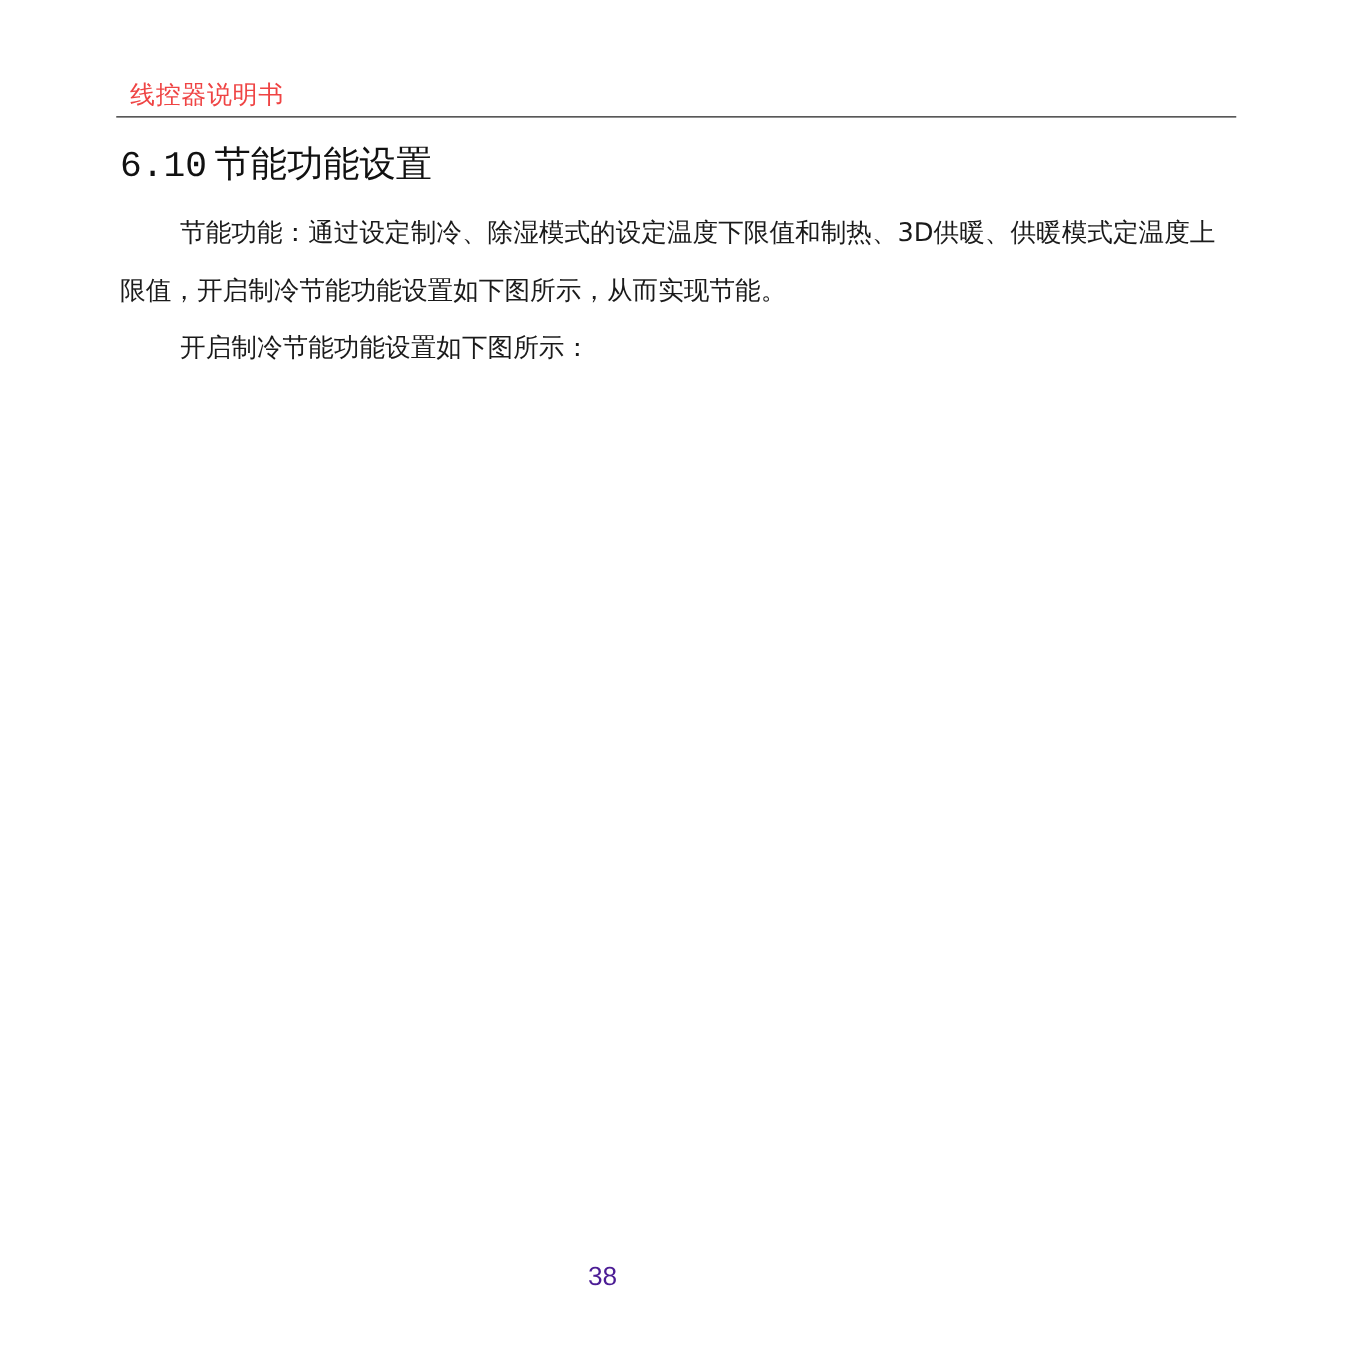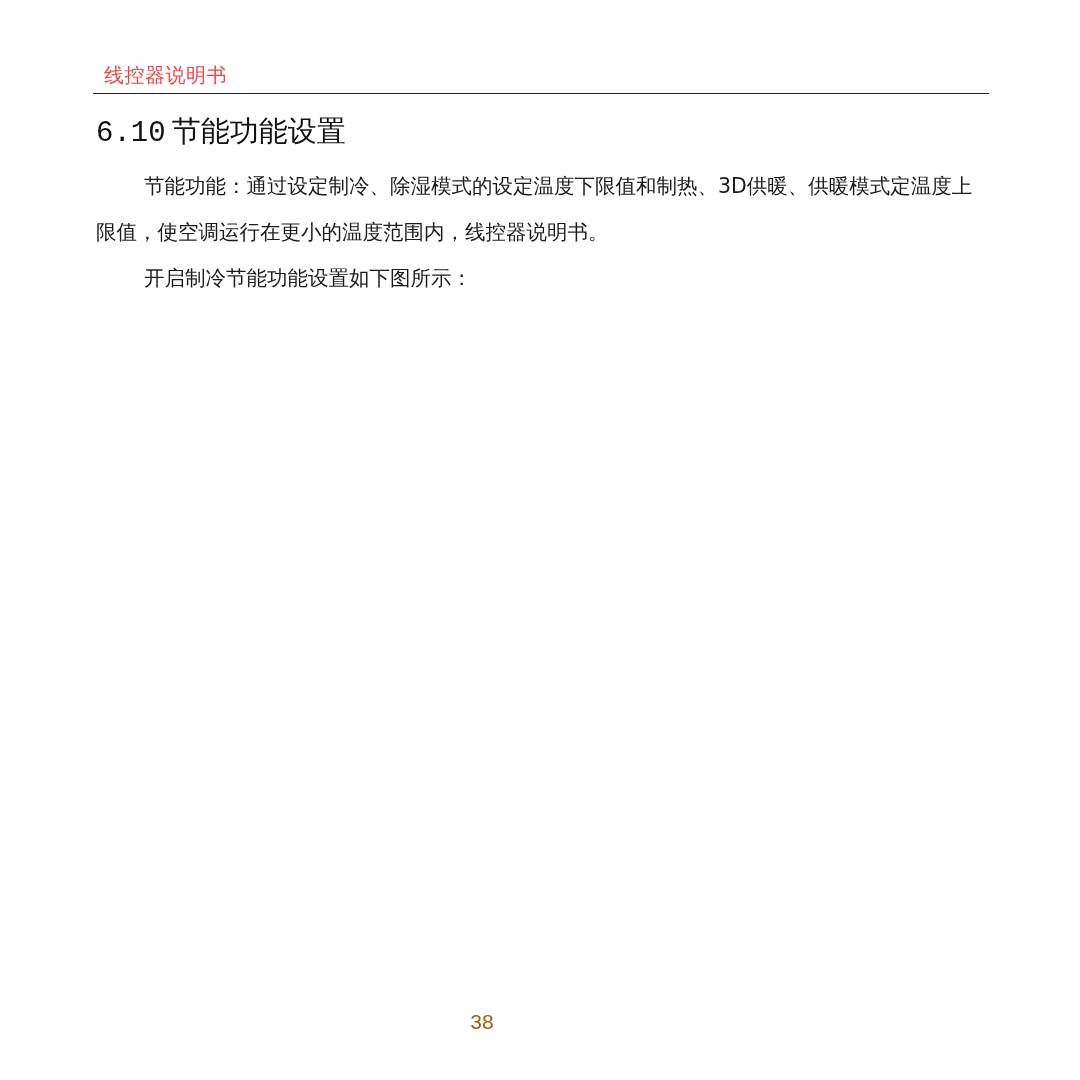--- a/index.html
+++ b/index.html
@@ -66,31 +66,31 @@
       margin: 0 1px;
     }
     .page-number {
       position: absolute;
       left: 0;
       width: 964px;
       top: 1010px;
       text-align: center;
       font-family: "Liberation Sans", sans-serif;
       font-size: 21px;
-      color: #a16207;
+      color: #4c1d95;
     }
   </style>
 </head>
 <body>
 
 <div class="running-header">线控器说明书</div>
 <div class="header-rule"></div>
 
 <div class="section-title">
   <span class="num">6.10</span><span>节能功能设置</span>
 </div>
 
 <div class="body-text">
-  <p class="indent">节能功能：通过设定制冷、除湿模式的设定温度下限值和制热、3D供暖、供暖模式定温度上限值，使空调运行在更小的温度范围内，线控器说明书。</p>
+  <p class="indent">节能功能：通过设定制冷、除湿模式的设定温度下限值和制热、3D供暖、供暖模式定温度上限值，开启制冷节能功能设置如下图所示，从而实现节能。</p>
   <p class="indent">开启制冷节能功能设置如下图所示：</p>
 </div>
 
 <div class="page-number">38</div>
 
 </body></html>

